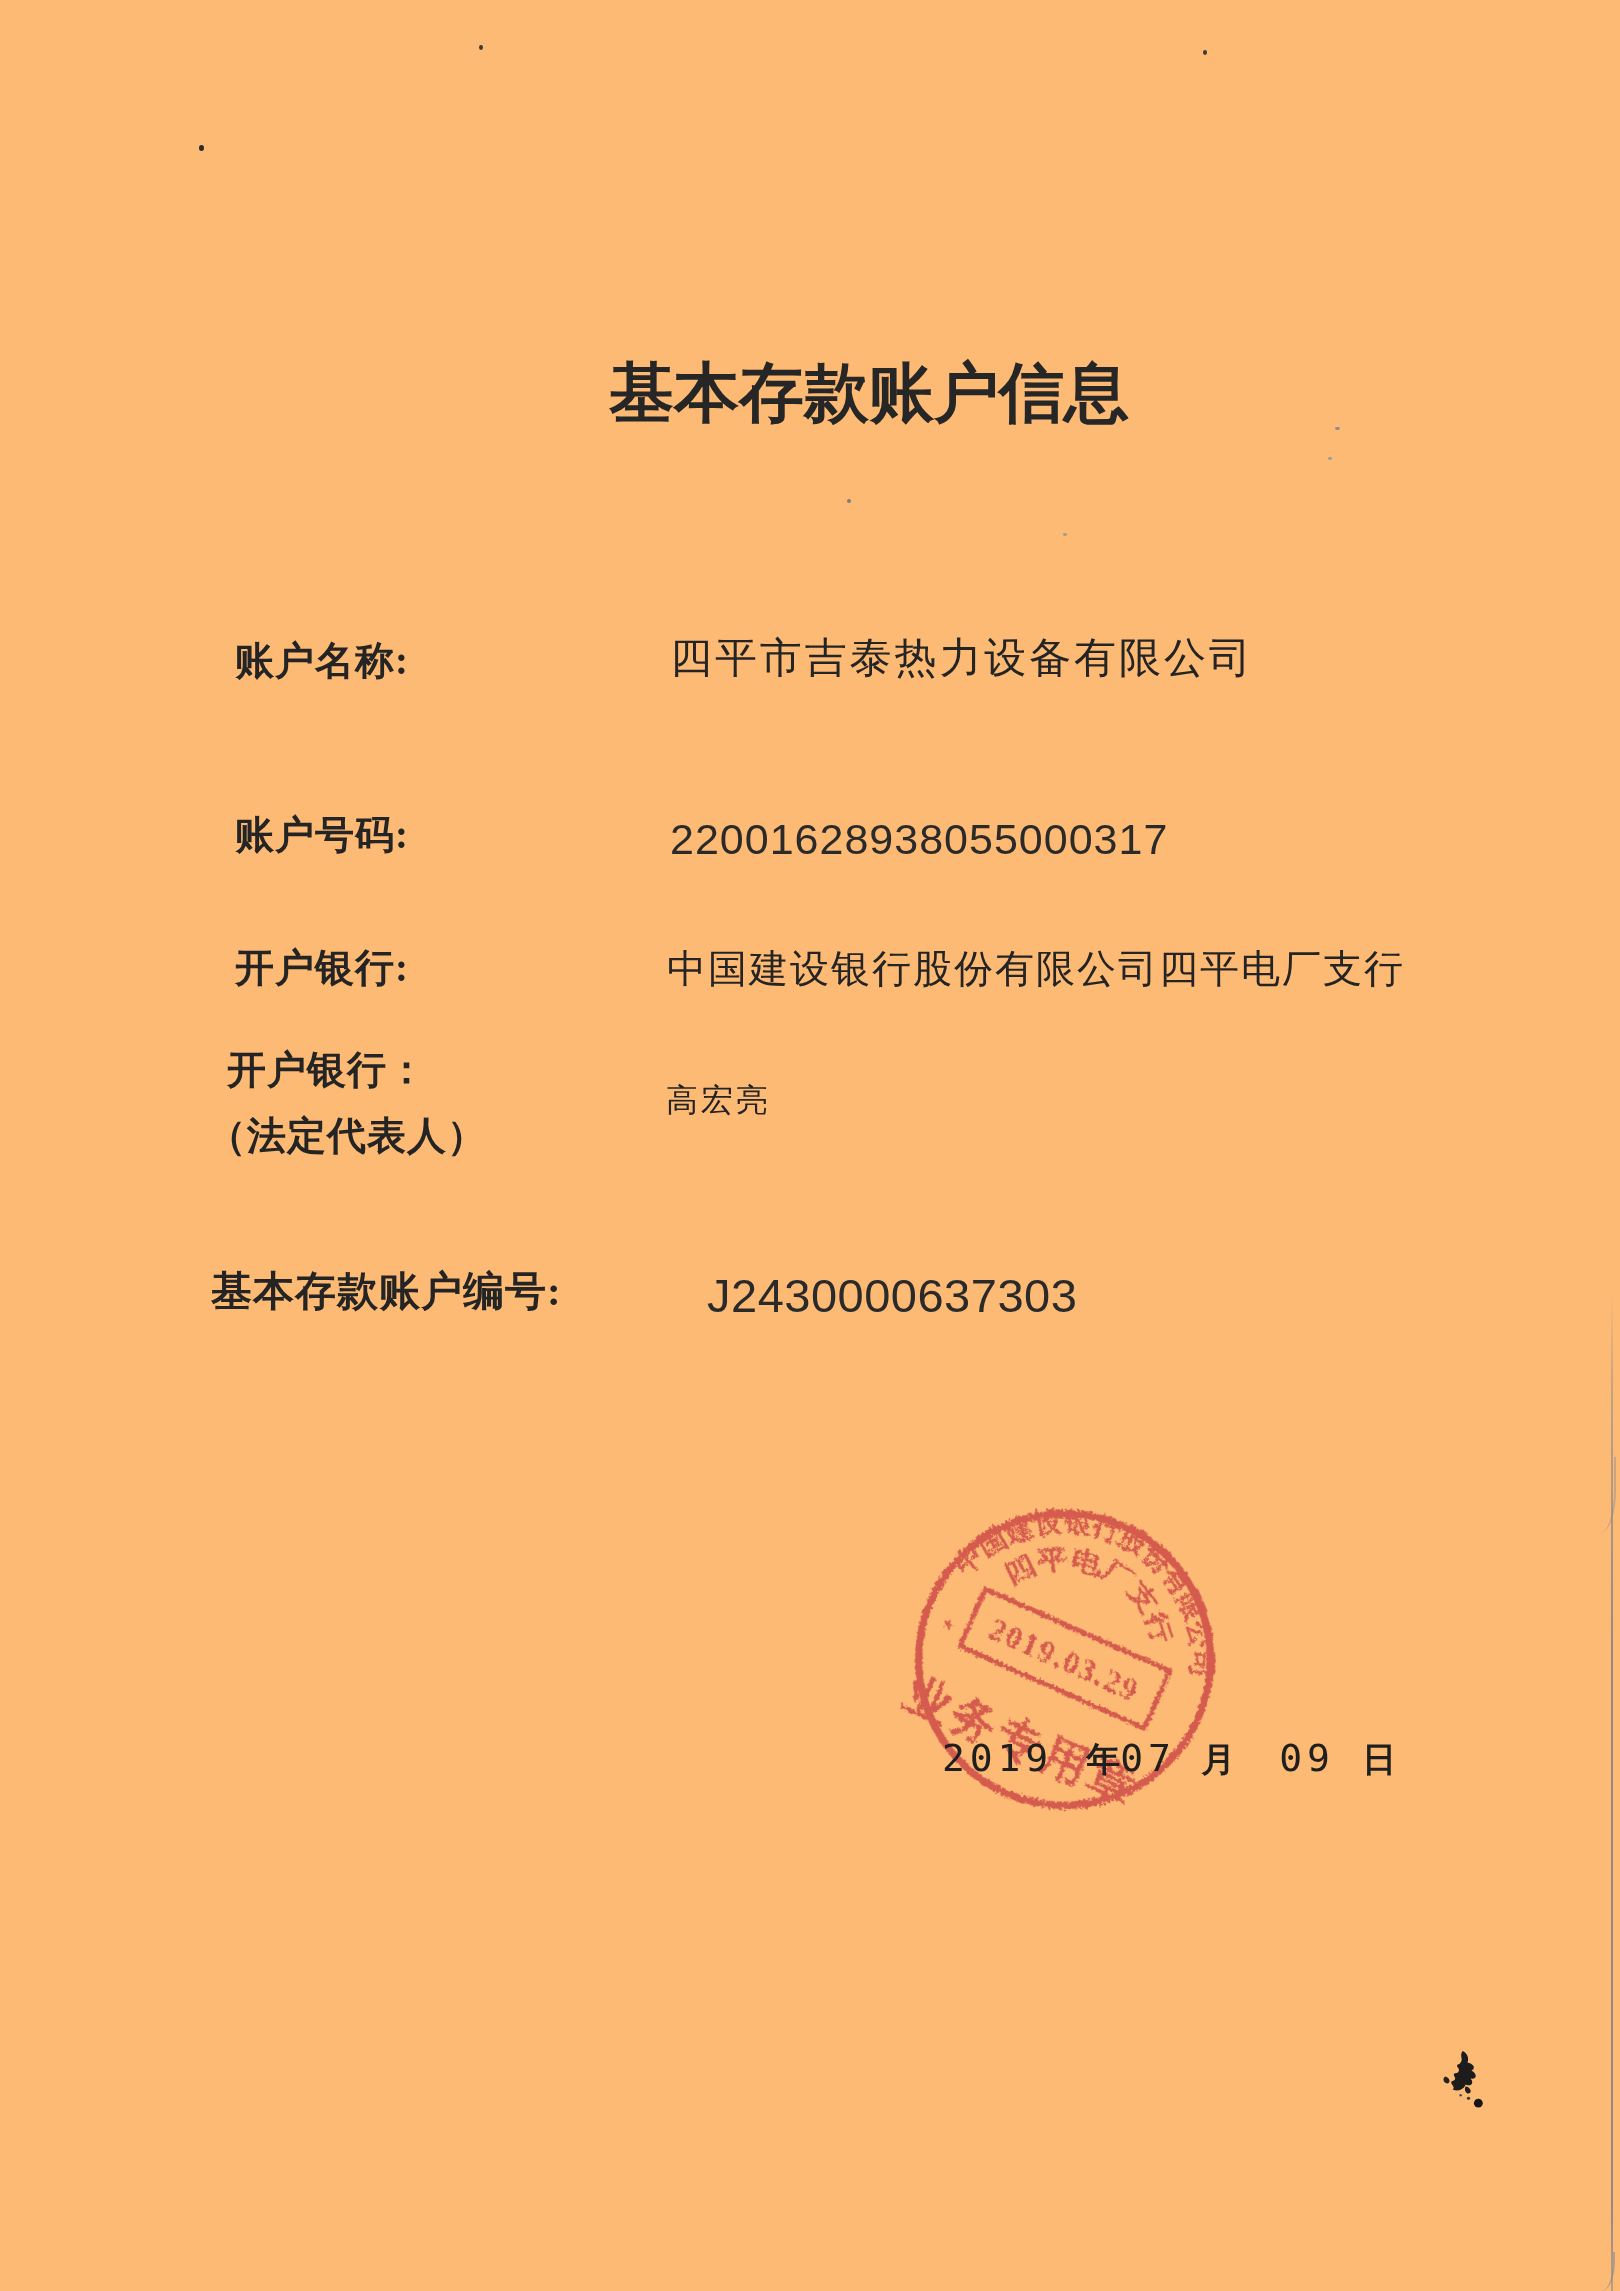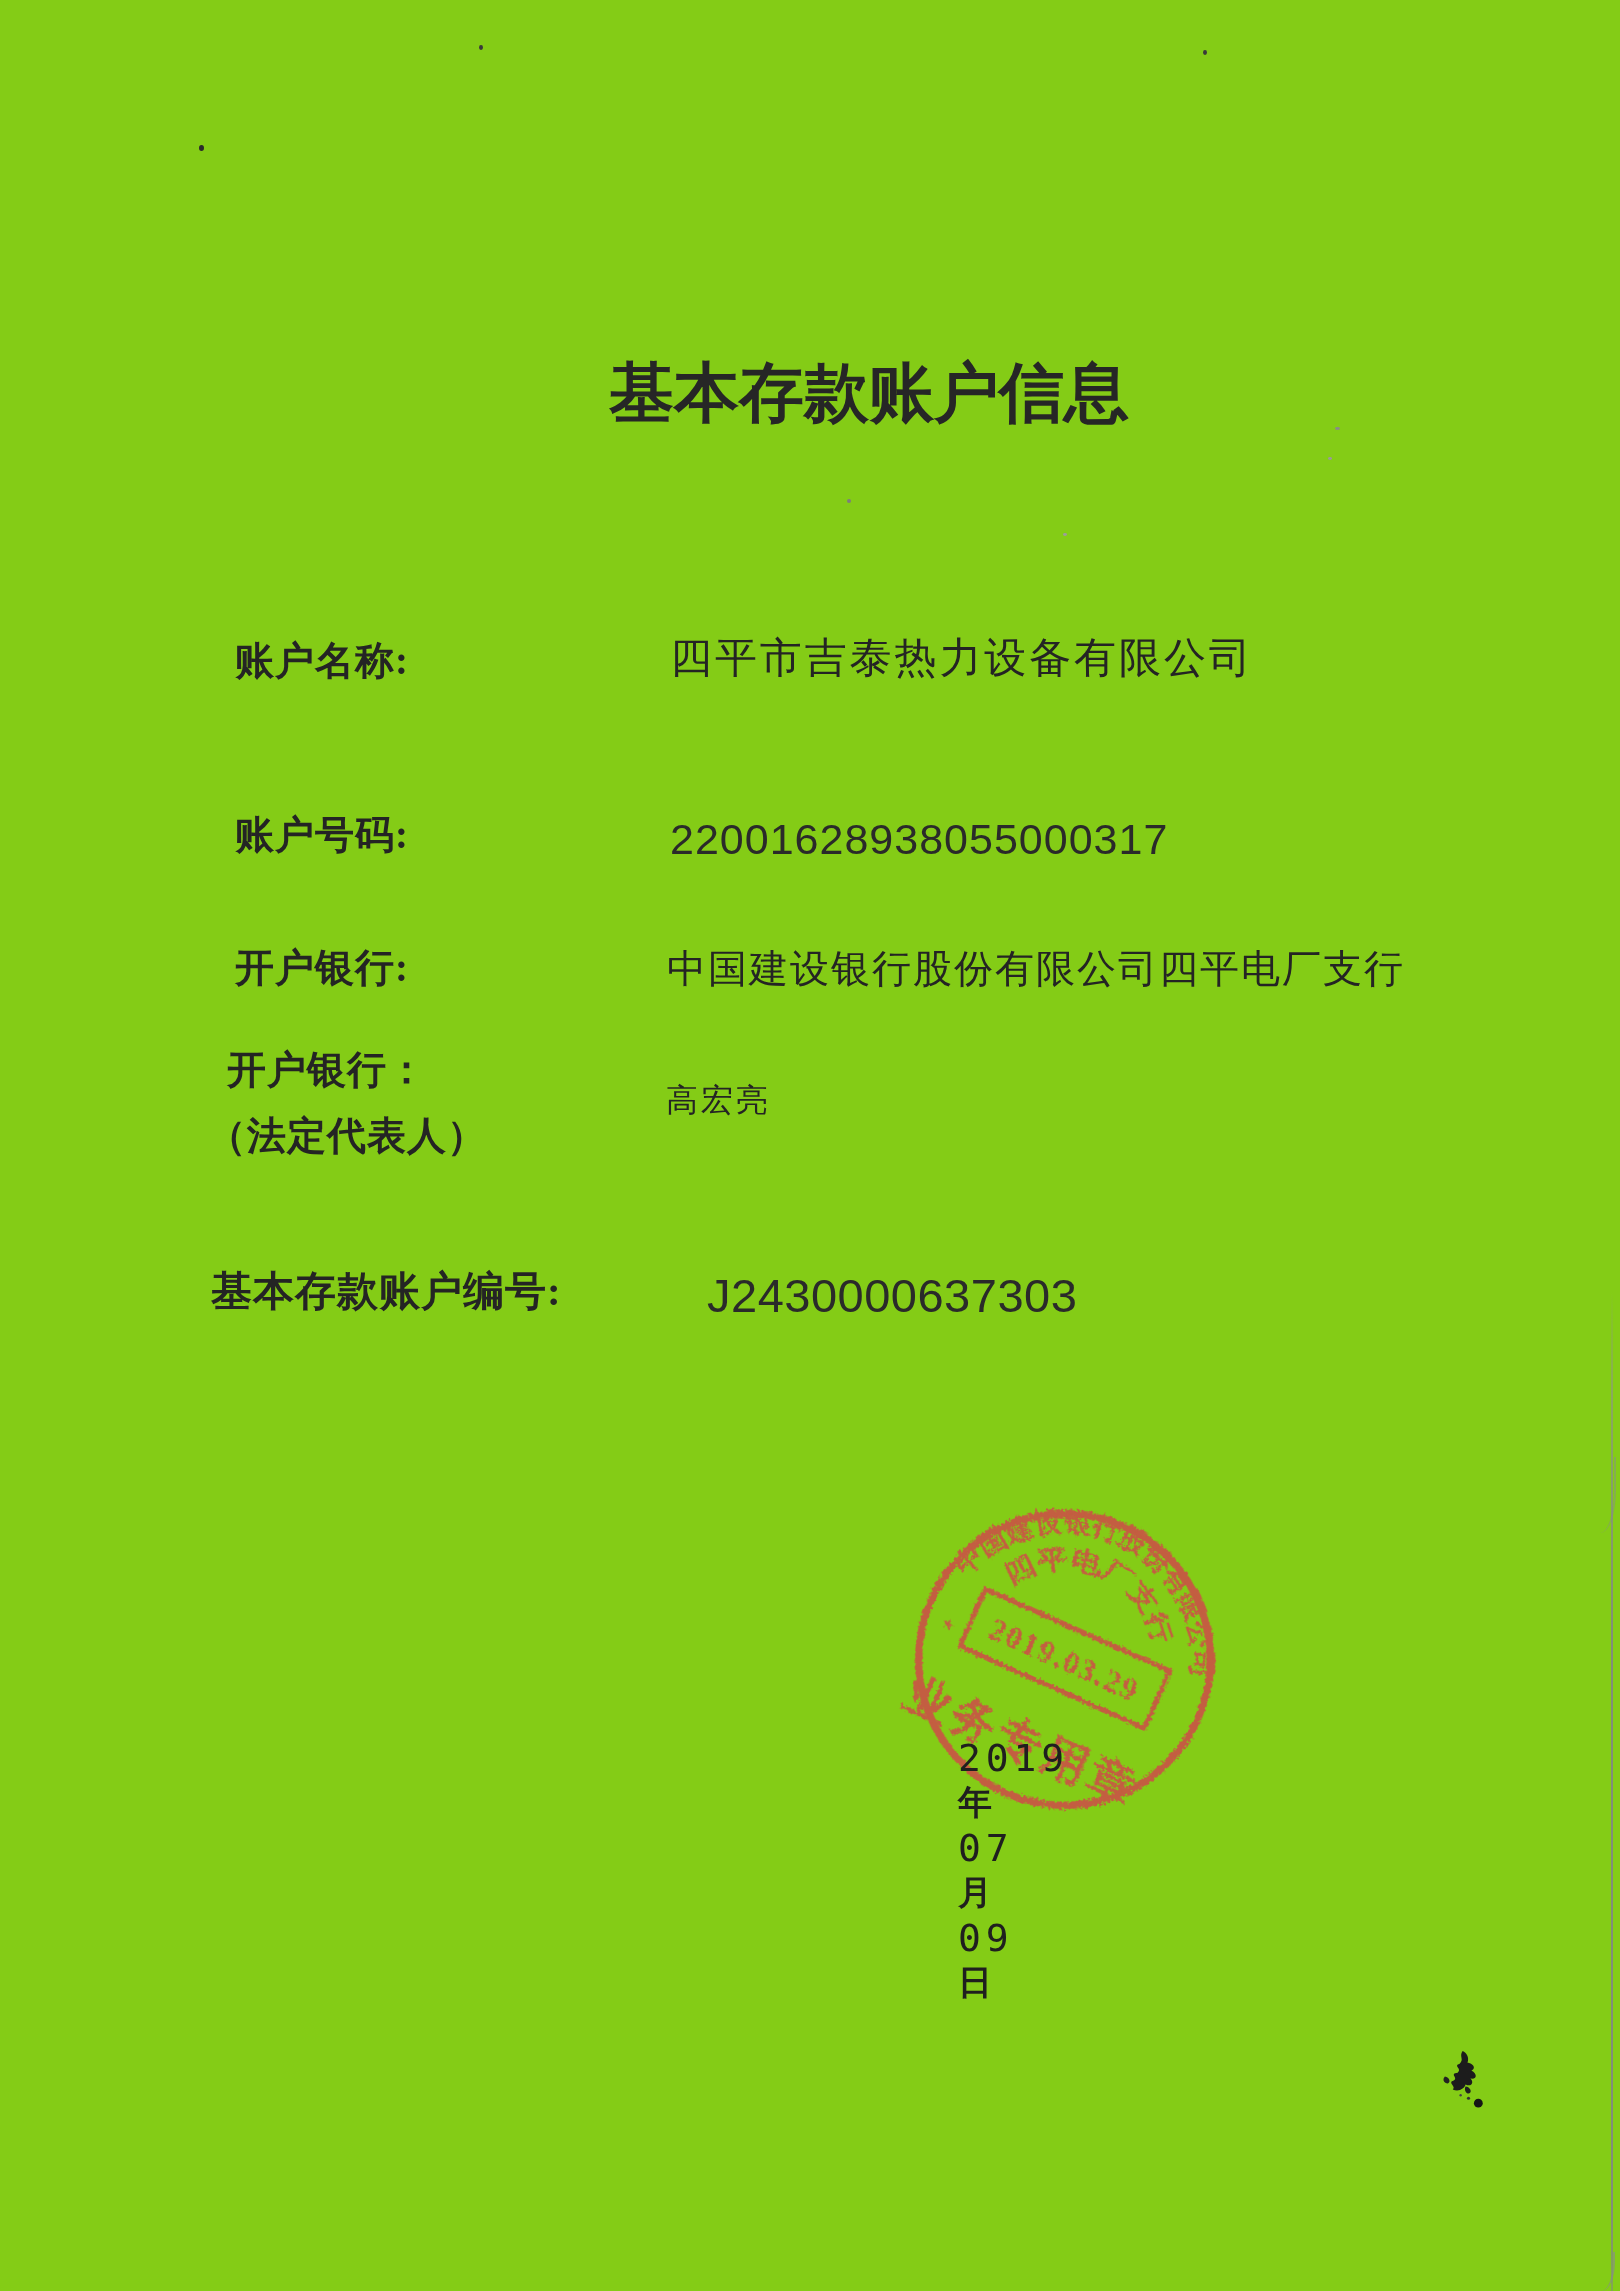--- a/index.html
+++ b/index.html
@@ -1,20 +1,20 @@
 <!DOCTYPE html>
 <html><head>
 <meta charset="utf-8">
 <style>
   html,body{margin:0;padding:0;background:#e8e8e8;}
   .page{
     position:relative;
     width:1620px;height:2292px;
     margin:0 auto;
-    background:#84cc16;
+    background:#fdba74;
     overflow:hidden;
     font-family:"Liberation Serif","DejaVu Serif",serif;
     color:#1e1e1e;
   }
   .doc-title{
     position:absolute;left:609px;top:359px;
     font-size:65px;font-weight:700;line-height:1.05;
     letter-spacing:0px;color:#262626;
     font-family:"Liberation Serif","DejaVu Serif",serif;
   }
@@ -38,23 +38,23 @@
   .val-r2{left:670px;top:815px;font-size:43px;}
   .lbl-r3{left:235px;top:941px;}
   .val-r3{left:667px;top:942px;font-size:39px;letter-spacing:2px;}
   .lbl-r4a{left:227px;top:1043px;}
   .lbl-r4b{left:207px;top:1109px;}
   .val-r4{left:666px;top:1079px;font-size:32px;}
   .lbl-r5{left:211px;top:1264px;font-size:41px;}
   .val-r5{left:707px;top:1268px;font-size:47px;letter-spacing:0.5px;}
 
   .date-line{
-    position:absolute;left:914px;top:1736px;
+    position:absolute;left:942px;top:1736px;
     display:flex;align-items:baseline;
-    color:#1f1f1f;white-space:nowrap;flex-direction:column;
+    color:#1f1f1f;white-space:nowrap;
   }
   .date-line .d{
     font-family:"DejaVu Sans Mono","Liberation Mono",monospace;
     font-size:38px;letter-spacing:4.9px;font-weight:500;
   }
   .date-line .c{
     font-size:34px;font-weight:600;
     font-family:"Liberation Serif","DejaVu Serif",serif;
   }
   .gap-a{margin-left:33px;} .gap-b{}

